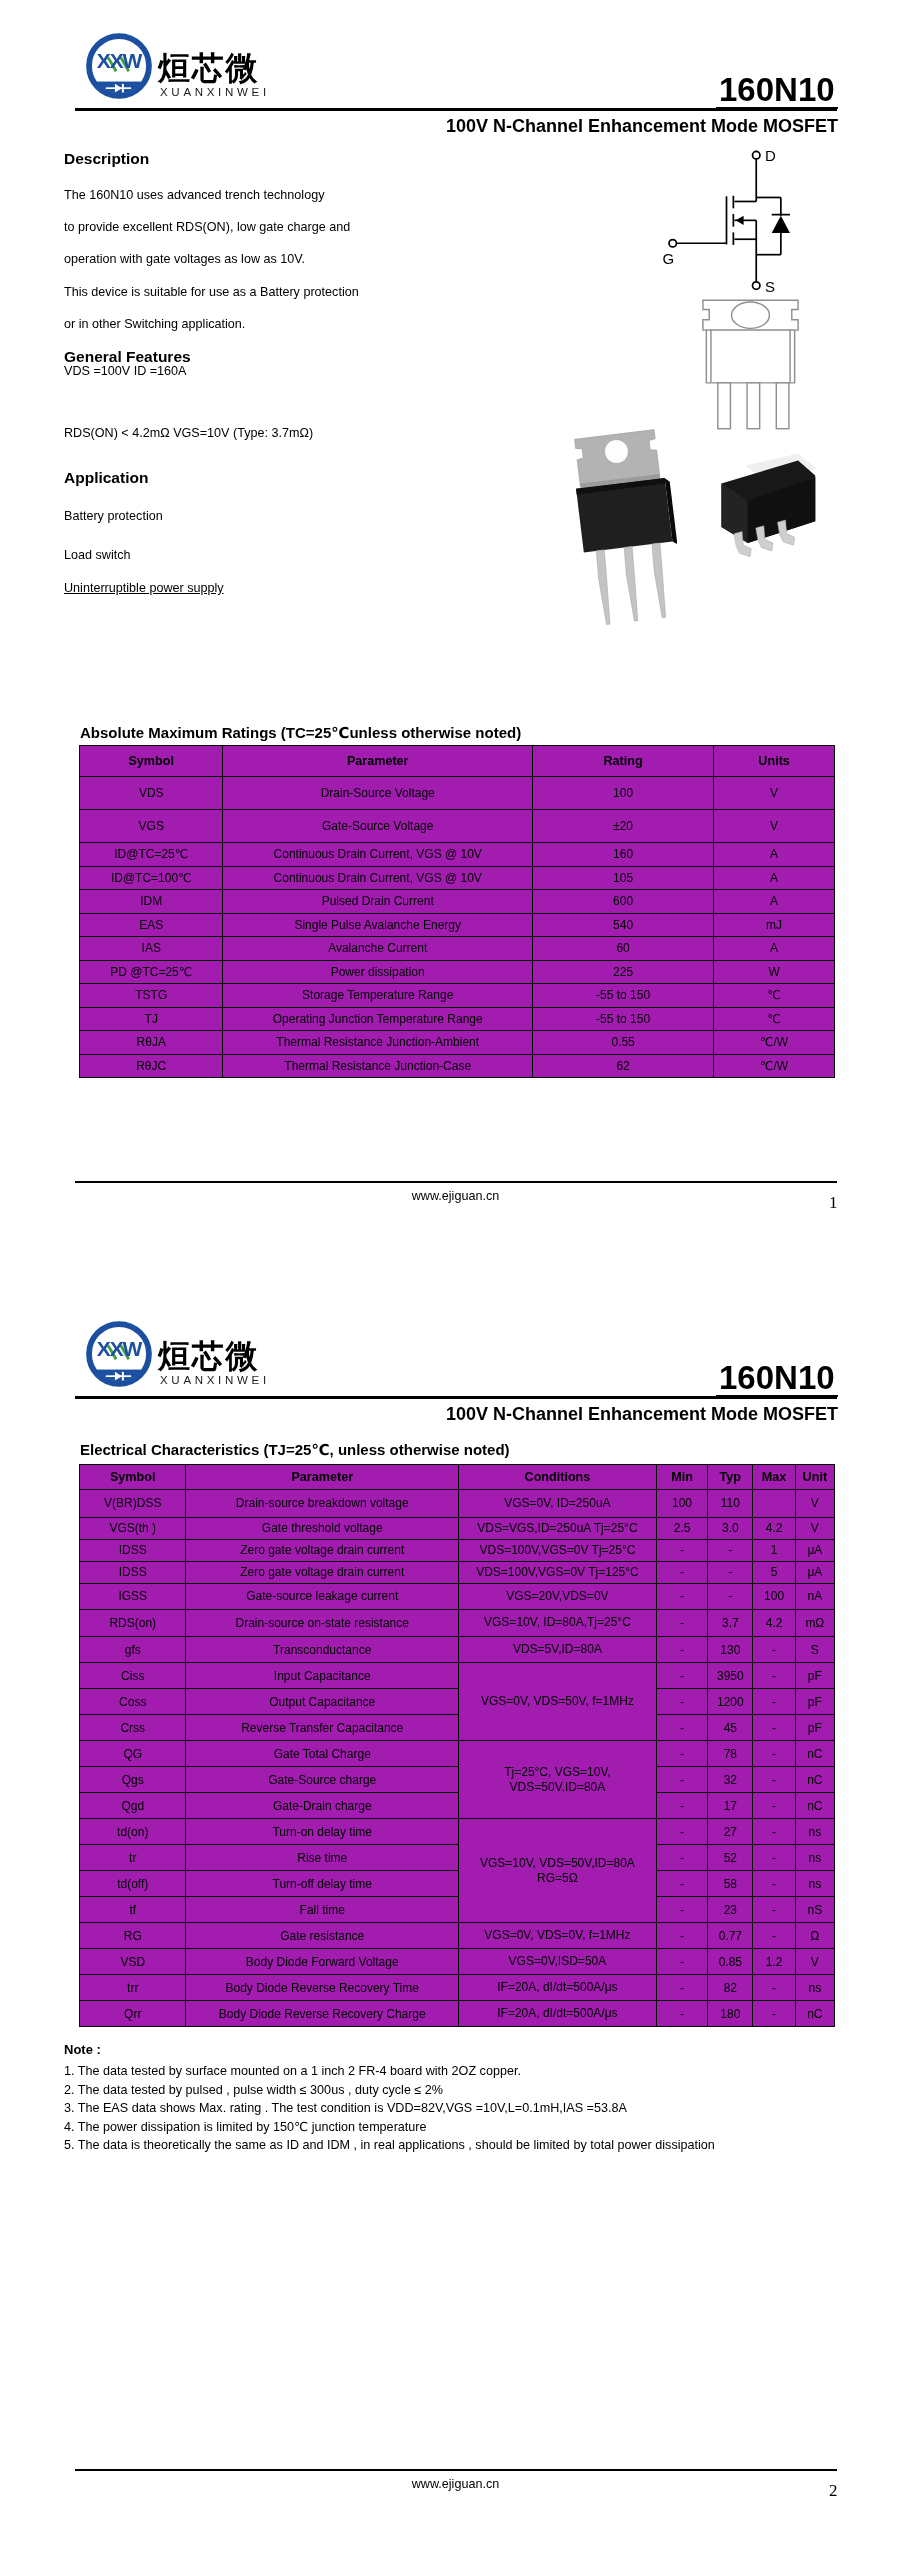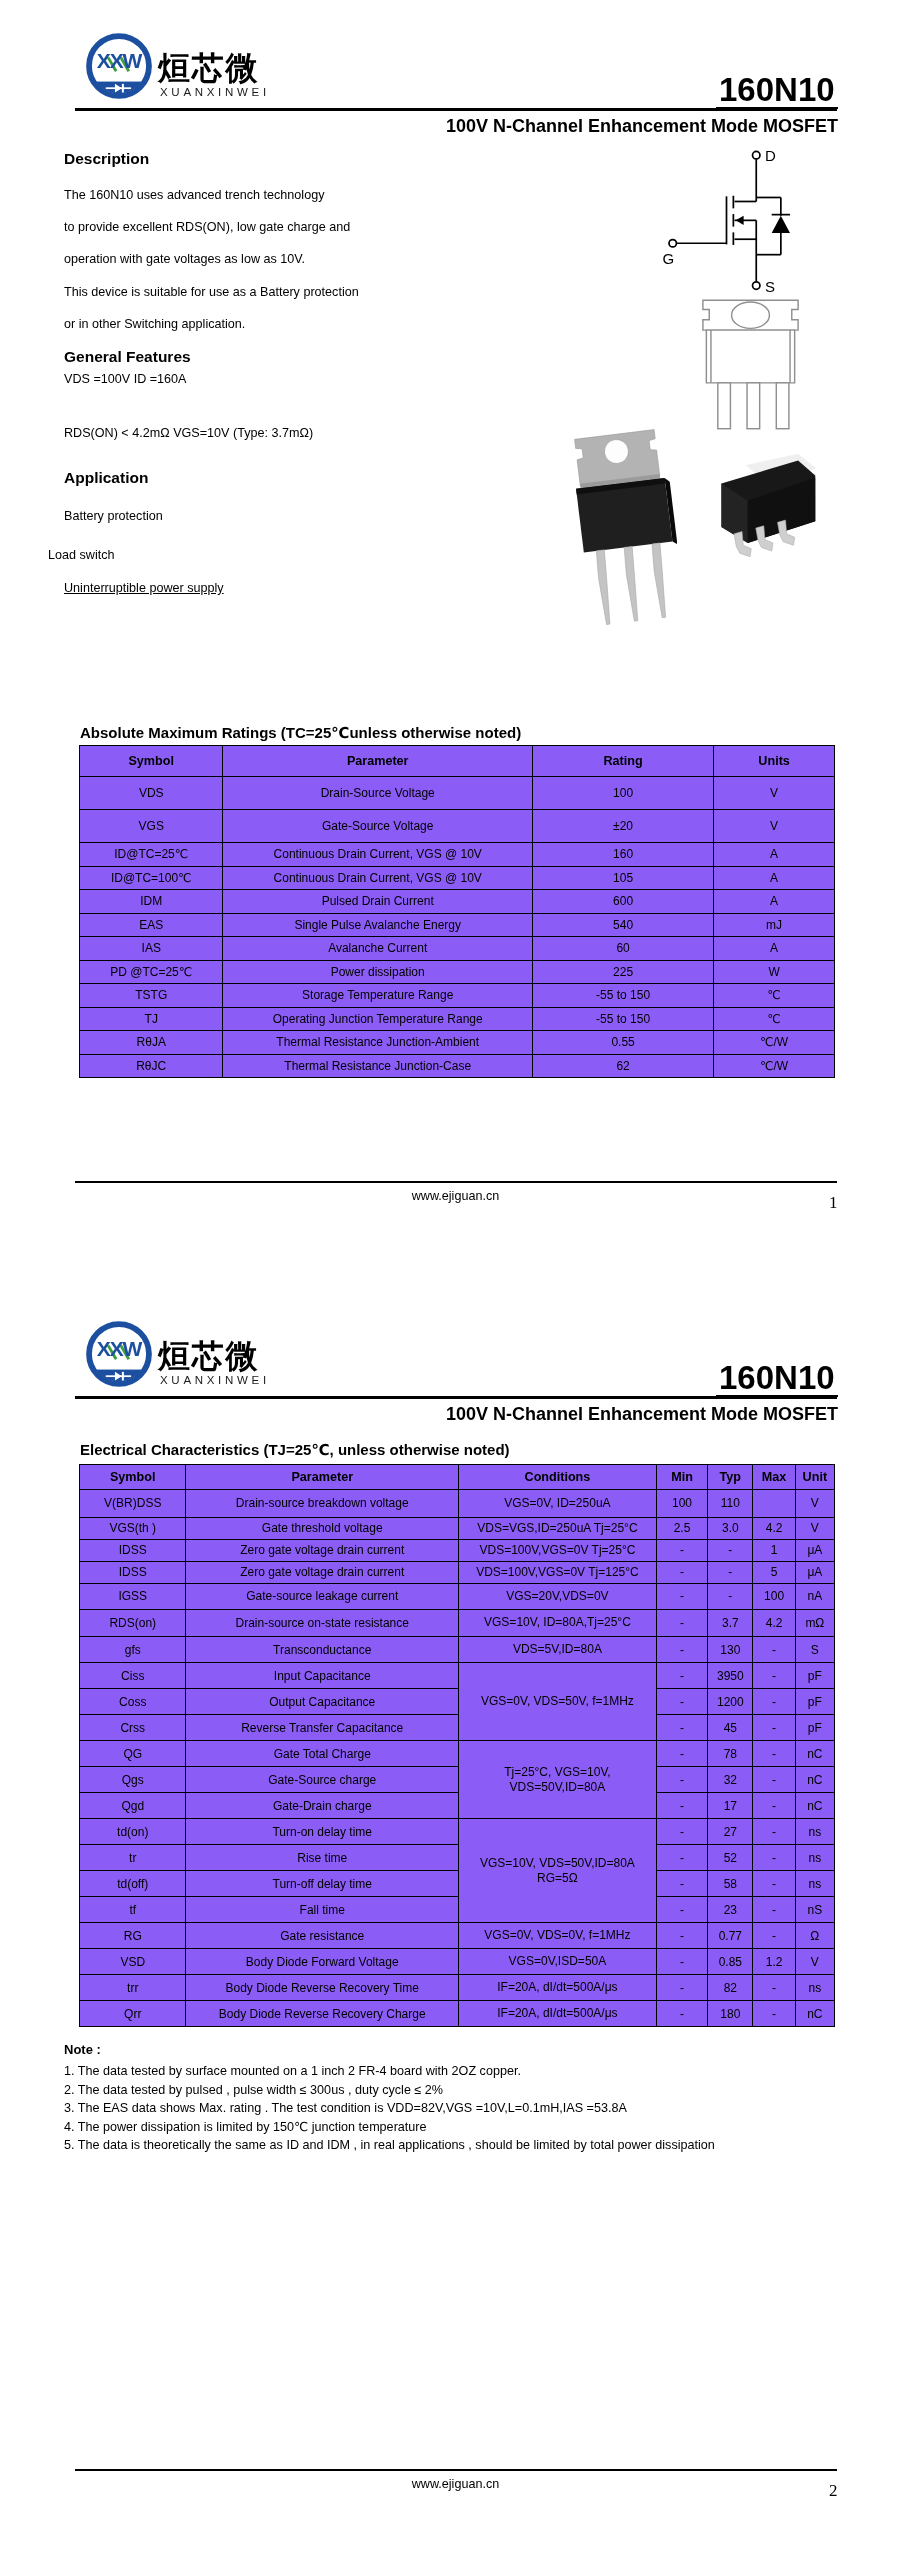--- a/index.html
+++ b/index.html
@@ -16,21 +16,21 @@
   
   .partno{position:absolute;font-size:33px;font-weight:bold;border-bottom:2.9px solid #000;
           padding:0 3.4px 0.6px 3.4px;line-height:1;text-align:center;}
   .rule{position:absolute;background:#000;height:2.9px;}
   .subtitle{position:absolute;font-size:18px;font-weight:bold;text-align:right;white-space:nowrap;}
   
   .h2{position:absolute;font-size:15.5px;font-weight:bold;}
   .bodyline{position:absolute;font-size:12.6px;white-space:nowrap;}
   .tabletitle{position:absolute;font-size:15px;font-weight:bold;white-space:nowrap;}
   
-  table.ds{position:absolute;border-collapse:collapse;table-layout:fixed;background:#8b5cf6;}
+  table.ds{position:absolute;border-collapse:collapse;table-layout:fixed;background:#a21caf;}
   table.ds th,table.ds td{border:1.1px solid #000;text-align:center;vertical-align:middle;
        font-size:12px;padding:0 2.3px;overflow:hidden;}
   table.ds th{font-size:12.6px;font-weight:bold;}
   table.ds{border:1.7px solid #000;}
   .cond{white-space:pre-line;line-height:15px;}
   tr.hr1{height:31px;} tr.tall{height:33px;} tr.std{height:23.5px;}
   tr.ehdr{height:25px;} tr.erow{height:26px;}
   
   .notehead{position:absolute;font-size:13px;font-weight:bold;}
   .noteline{position:absolute;font-size:12.6px;white-space:nowrap;}
@@ -71,26 +71,26 @@
     <div class="subtitle" style="left:343px;top:116px;width:495px;">100V N-Channel Enhancement Mode MOSFET</div>
 
     <div class="h2" style="left:64px;top:150px;">Description</div>
     <div class="bodyline" style="left:64px;top:188px;">The    160N10     uses advanced trench technology</div>
     <div class="bodyline" style="left:64px;top:220px;">to provide excellent RDS(ON), low gate charge and</div>
     <div class="bodyline" style="left:64px;top:252px;">operation with gate voltages as low as 10V.</div>
     <div class="bodyline" style="left:64px;top:285px;">This device is suitable for use as a Battery protection</div>
     <div class="bodyline" style="left:64px;top:317px;">or in other Switching application.</div>
 
     <div class="h2" style="left:64px;top:348px;">General Features</div>
-    <div class="bodyline" style="left:64px;top:372px;">VDS =100V  ID =160A</div>
+    <div class="bodyline" style="left:64px;top:364px;">VDS =100V  ID =160A</div>
     <div class="bodyline" style="left:64px;top:426px;">RDS(ON) &lt; 4.2mΩ VGS=10V (Type: 3.7mΩ)</div>
 
     <div class="h2" style="left:64px;top:469px;">Application</div>
     <div class="bodyline" style="left:64px;top:509px;">Battery protection</div>
-    <div class="bodyline" style="left:48px;top:548px;">Load switch</div>
+    <div class="bodyline" style="left:64px;top:548px;">Load switch</div>
     <div class="bodyline" style="left:64px;top:581px;text-decoration:underline;">Uninterruptible power supply</div>
 
     <div class="abs" style="left:659px;top:147px;width:143px;height:149px;">
       <svg width="143" height="149" viewBox="0 0 250 260">
         <g stroke="#000" stroke-width="3" fill="none">
           <circle cx="170" cy="14" r="6.5"></circle>
           <line x1="170" y1="21" x2="170" y2="95"></line>
           <line x1="170" y1="88" x2="213" y2="88"></line>
           <line x1="132" y1="95" x2="170" y2="95"></line>
           <line x1="132" y1="128" x2="170" y2="128"></line>

